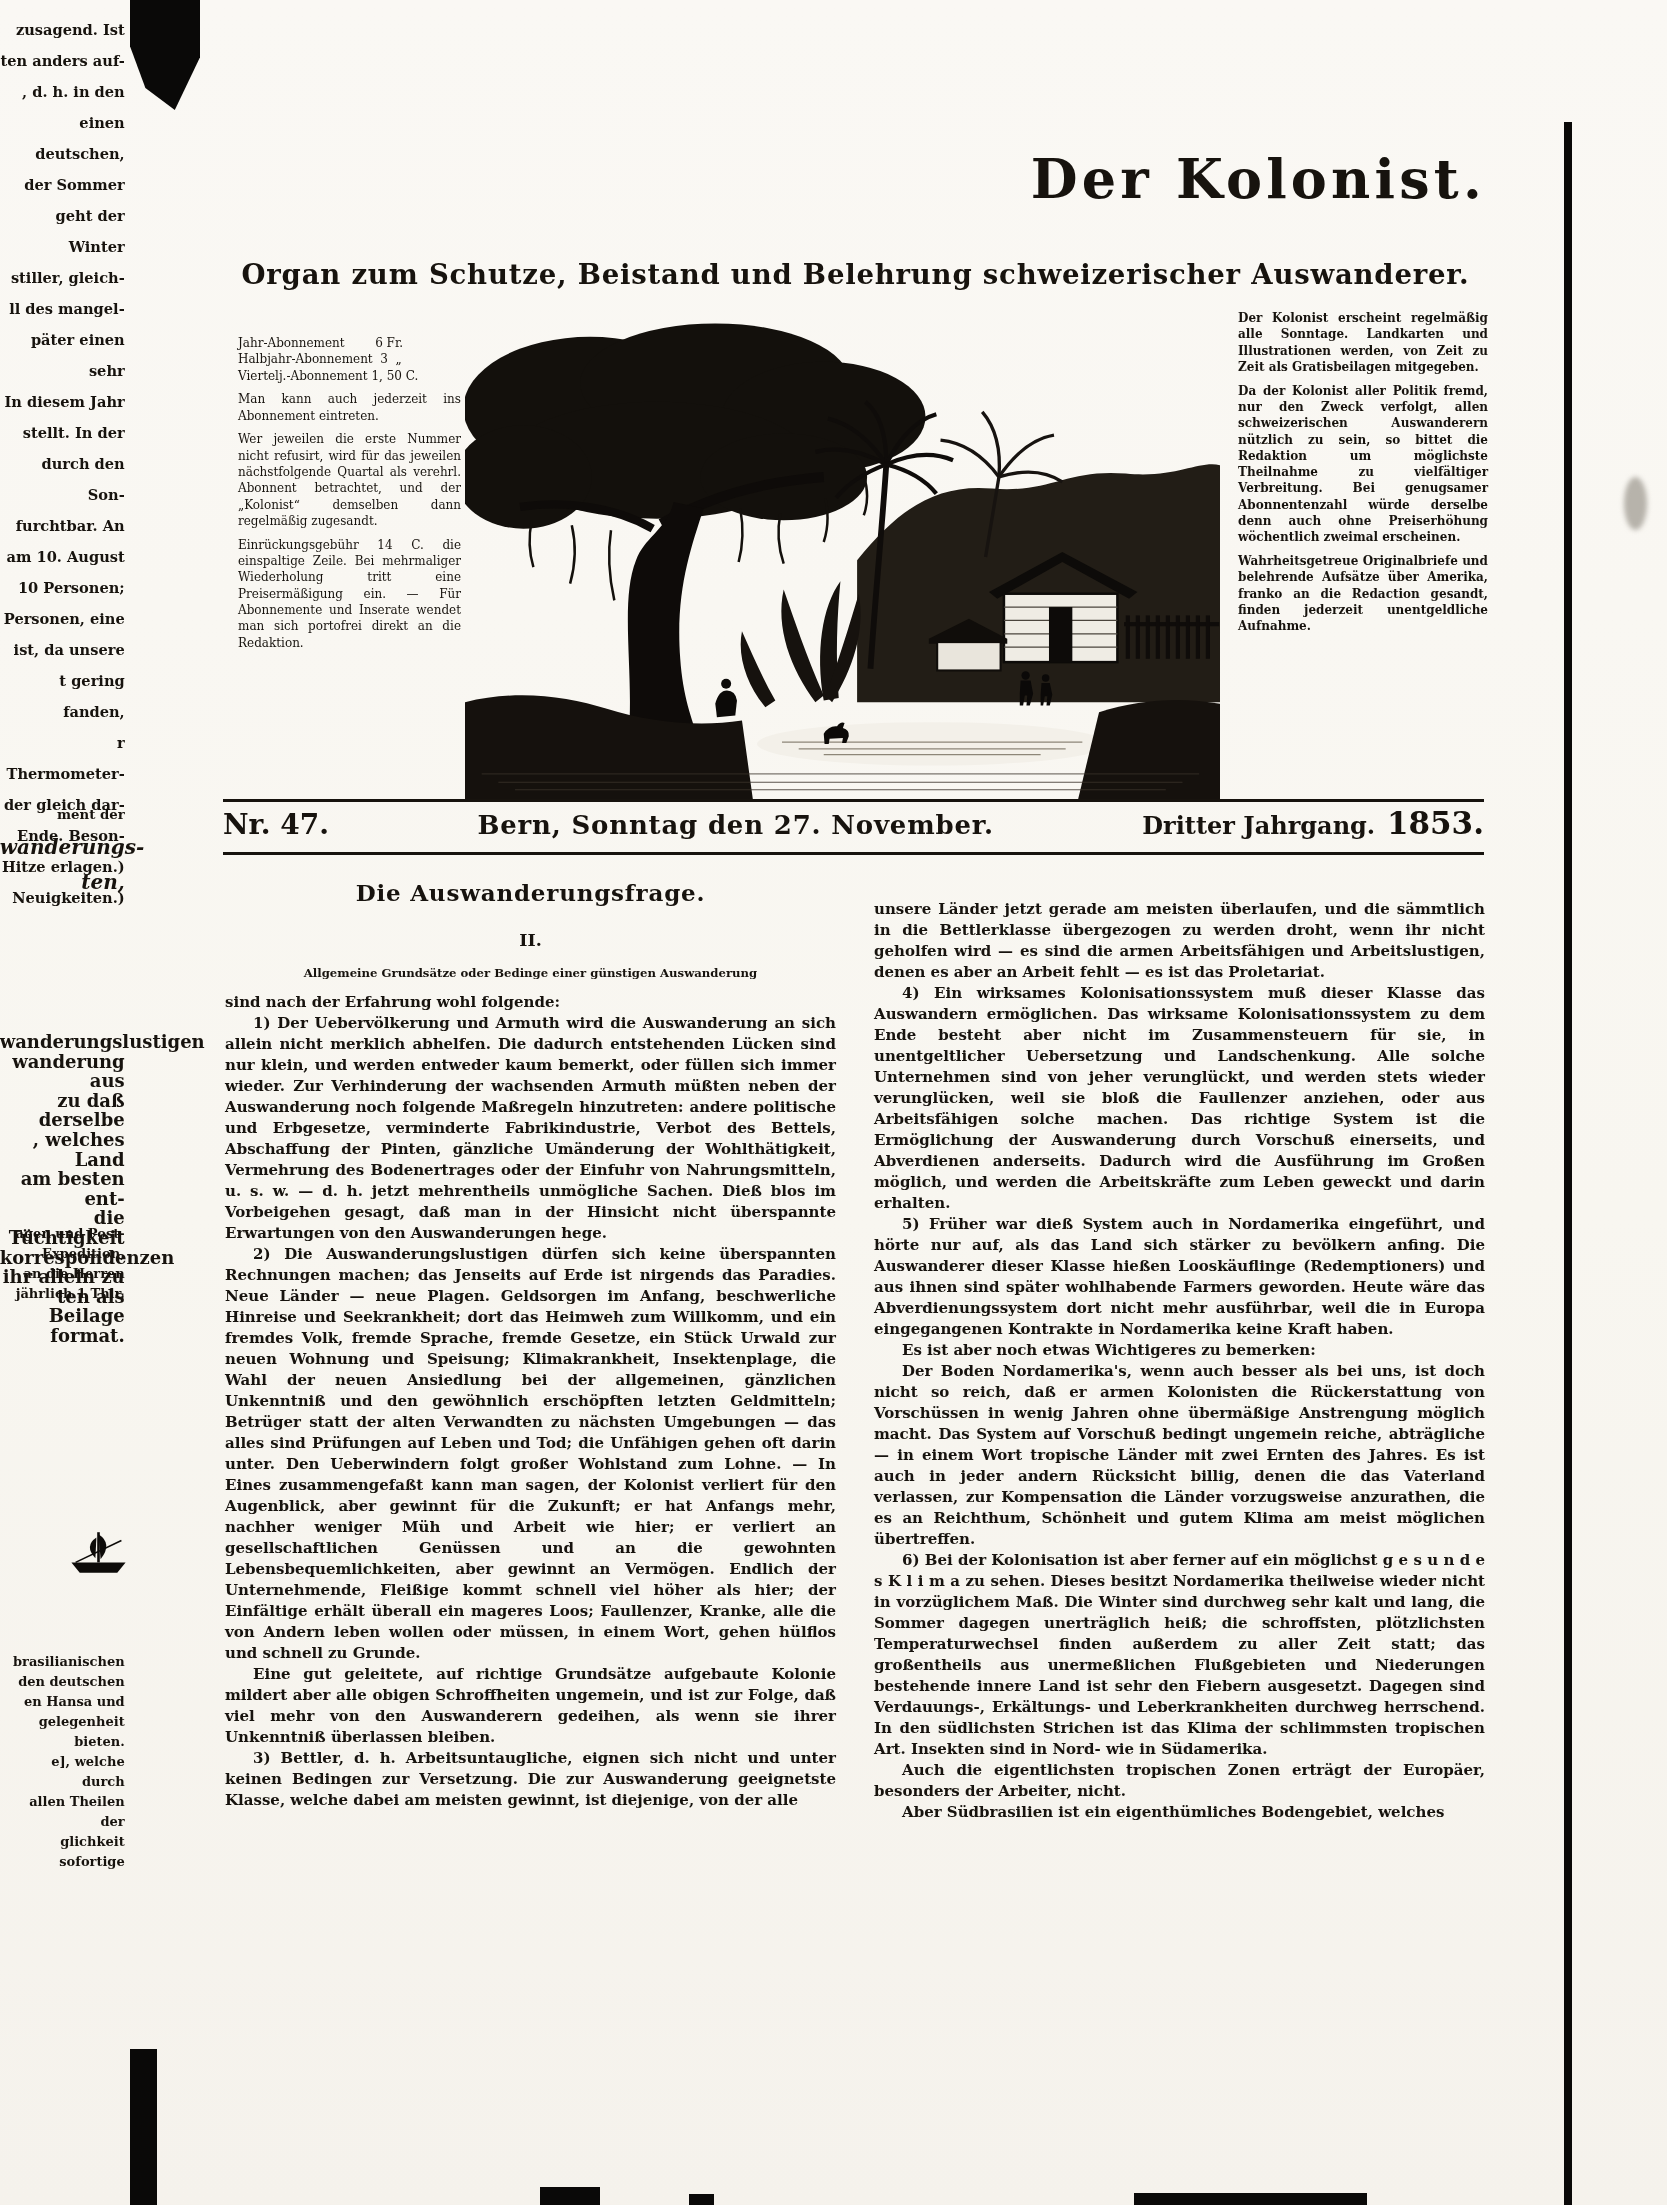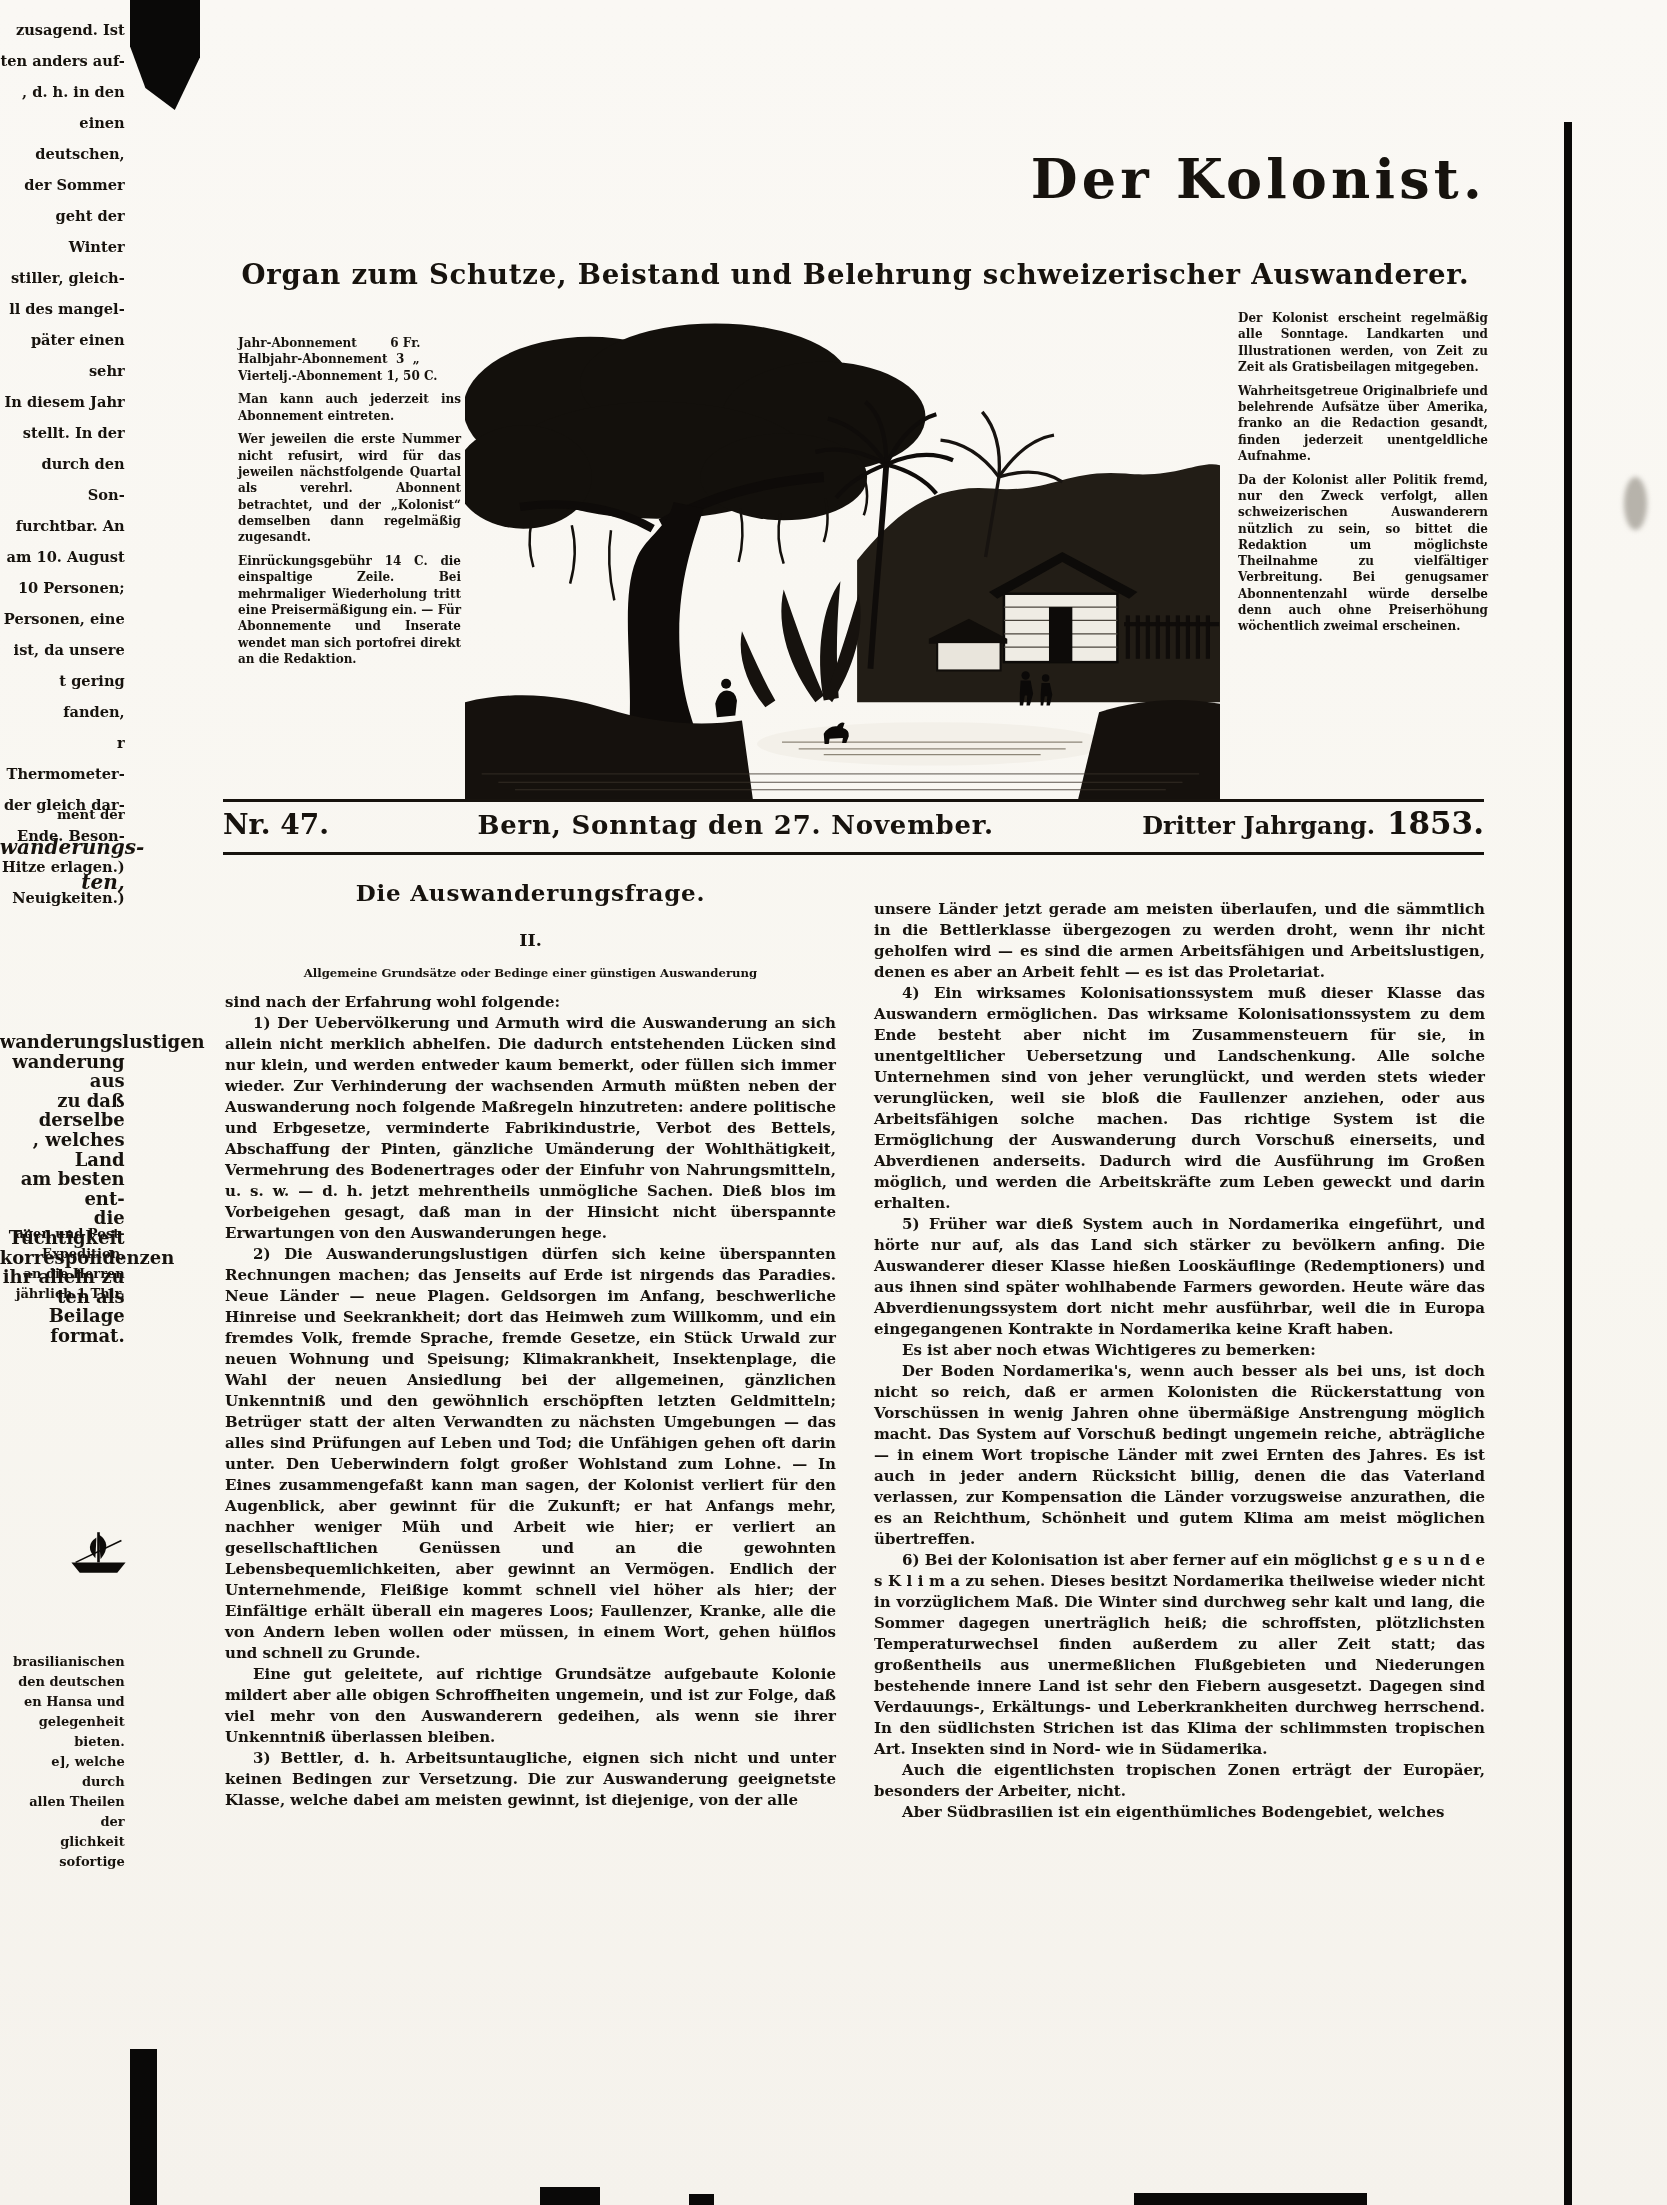--- a/index.html
+++ b/index.html
@@ -12,21 +12,21 @@
   .artifact{ position:absolute; background:#0a0908; }
   .smudge{ position:absolute; background:#b7b3ab; border-radius:50%; filter:blur(2.5px); }
 
   
   .masthead-title{ position:absolute; left:225px; top:147px; width:1261px; text-align:right;
     font-size:54px; font-weight:bold; letter-spacing:4.2px; }
   .masthead-sub{ position:absolute; left:225px; top:258px; width:1261px; text-align:center;
     font-size:27.5px; font-weight:bold; letter-spacing:0.8px; }
   .mast-row{ position:absolute; left:238px; top:310px; width:1246px; height:489px; }
   .mast-left{ position:absolute; left:0; top:25px; width:223px;
-    font-size:12px; font-weight:bold; line-height:16.3px; text-align:justify; }
+    font-size:12px; font-weight:normal; line-height:16.3px; text-align:justify; }
   .mast-left .rates{ margin-bottom:7.5px; }
   .mast-left .rates div{ white-space:pre; }
   .mast-left p, .mast-right p{ margin-bottom:7.5px; text-indent:0; }
   .engraving{ position:absolute; left:227px; top:0; width:755px; height:489px; }
   .mast-right{ position:absolute; left:1000px; top:0; width:250px;
     font-size:12px; font-weight:bold; line-height:16.3px; text-align:justify; }
 
   
   .rule{ position:absolute; left:223px; width:1261px; height:2.5px; background:#17130e; }
   .dateline{ position:absolute; left:223px; top:805px; width:1261px; display:flex;
@@ -271,22 +271,22 @@
 
       <g stroke="#3a332a" stroke-width="1">
         <line x1="20" y1="556" x2="880" y2="556"></line>
         <line x1="40" y1="566" x2="860" y2="566"></line>
         <line x1="60" y1="575" x2="840" y2="575"></line>
       </g>
     </svg>
 
     <div class="mast-right">
         <p class="flush">Der Kolonist erscheint regelmäßig alle Sonntage. Landkarten und Illustrationen werden, von Zeit zu Zeit als Gratisbeilagen mitgegeben.</p>
+        <p class="flush">Da der Kolonist aller Politik fremd, nur den Zweck verfolgt, allen schweizerischen Auswanderern nützlich zu sein, so bittet die Redaktion um möglichste Theilnahme zu vielfältiger Verbreitung. Bei genugsamer Abonnentenzahl würde derselbe denn auch ohne Preiserhöhung wöchentlich zweimal erscheinen.</p>
         <p class="flush">Wahrheitsgetreue Originalbriefe und belehrende Aufsätze über Amerika, franko an die Redaction gesandt, finden jederzeit unentgeldliche Aufnahme.</p>
-        <p class="flush">Da der Kolonist aller Politik fremd, nur den Zweck verfolgt, allen schweizerischen Auswanderern nützlich zu sein, so bittet die Redaktion um möglichste Theilnahme zu vielfältiger Verbreitung. Bei genugsamer Abonnentenzahl würde derselbe denn auch ohne Preiserhöhung wöchentlich zweimal erscheinen.</p>
       </div>
   </div>
 
   <div class="rule" style="top:799px;"></div>
   <div class="dateline">
     <span class="issue">Nr. 47.</span>
     <span class="place">Bern, Sonntag den 27. November.</span>
     <span class="vol">
       <span>Dritter Jahrgang.</span>
       <span class="year">1853.</span>

